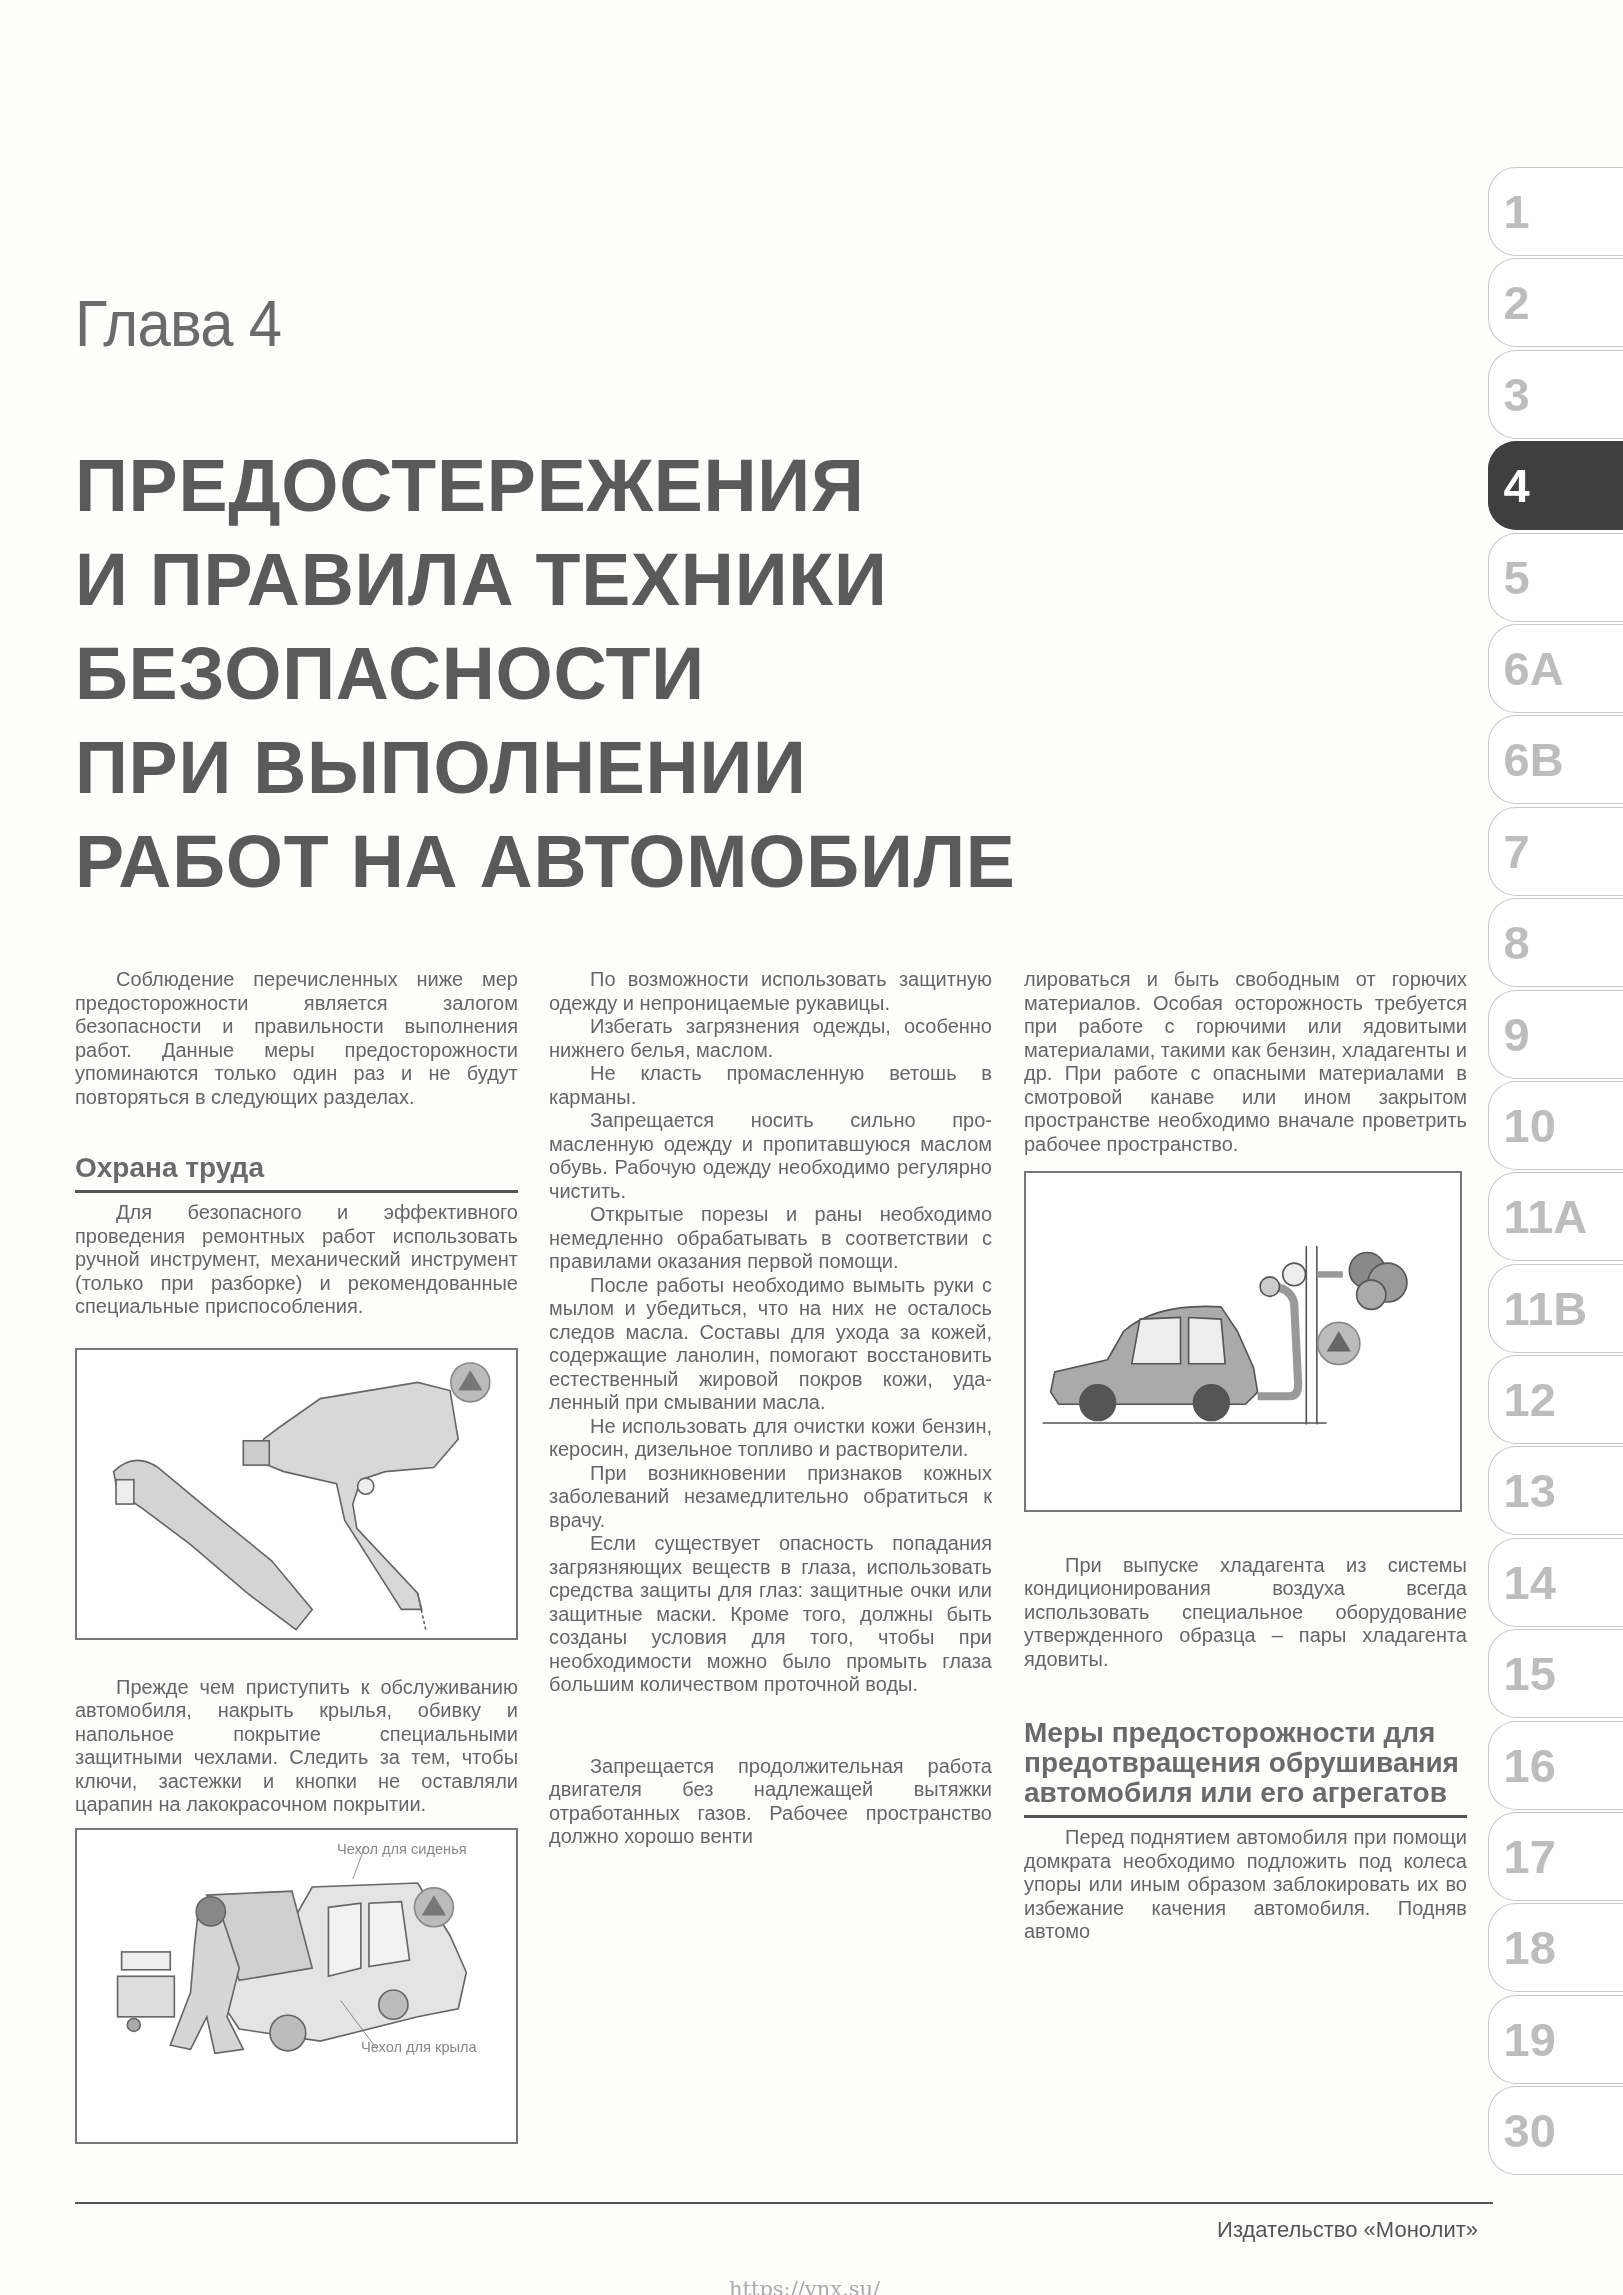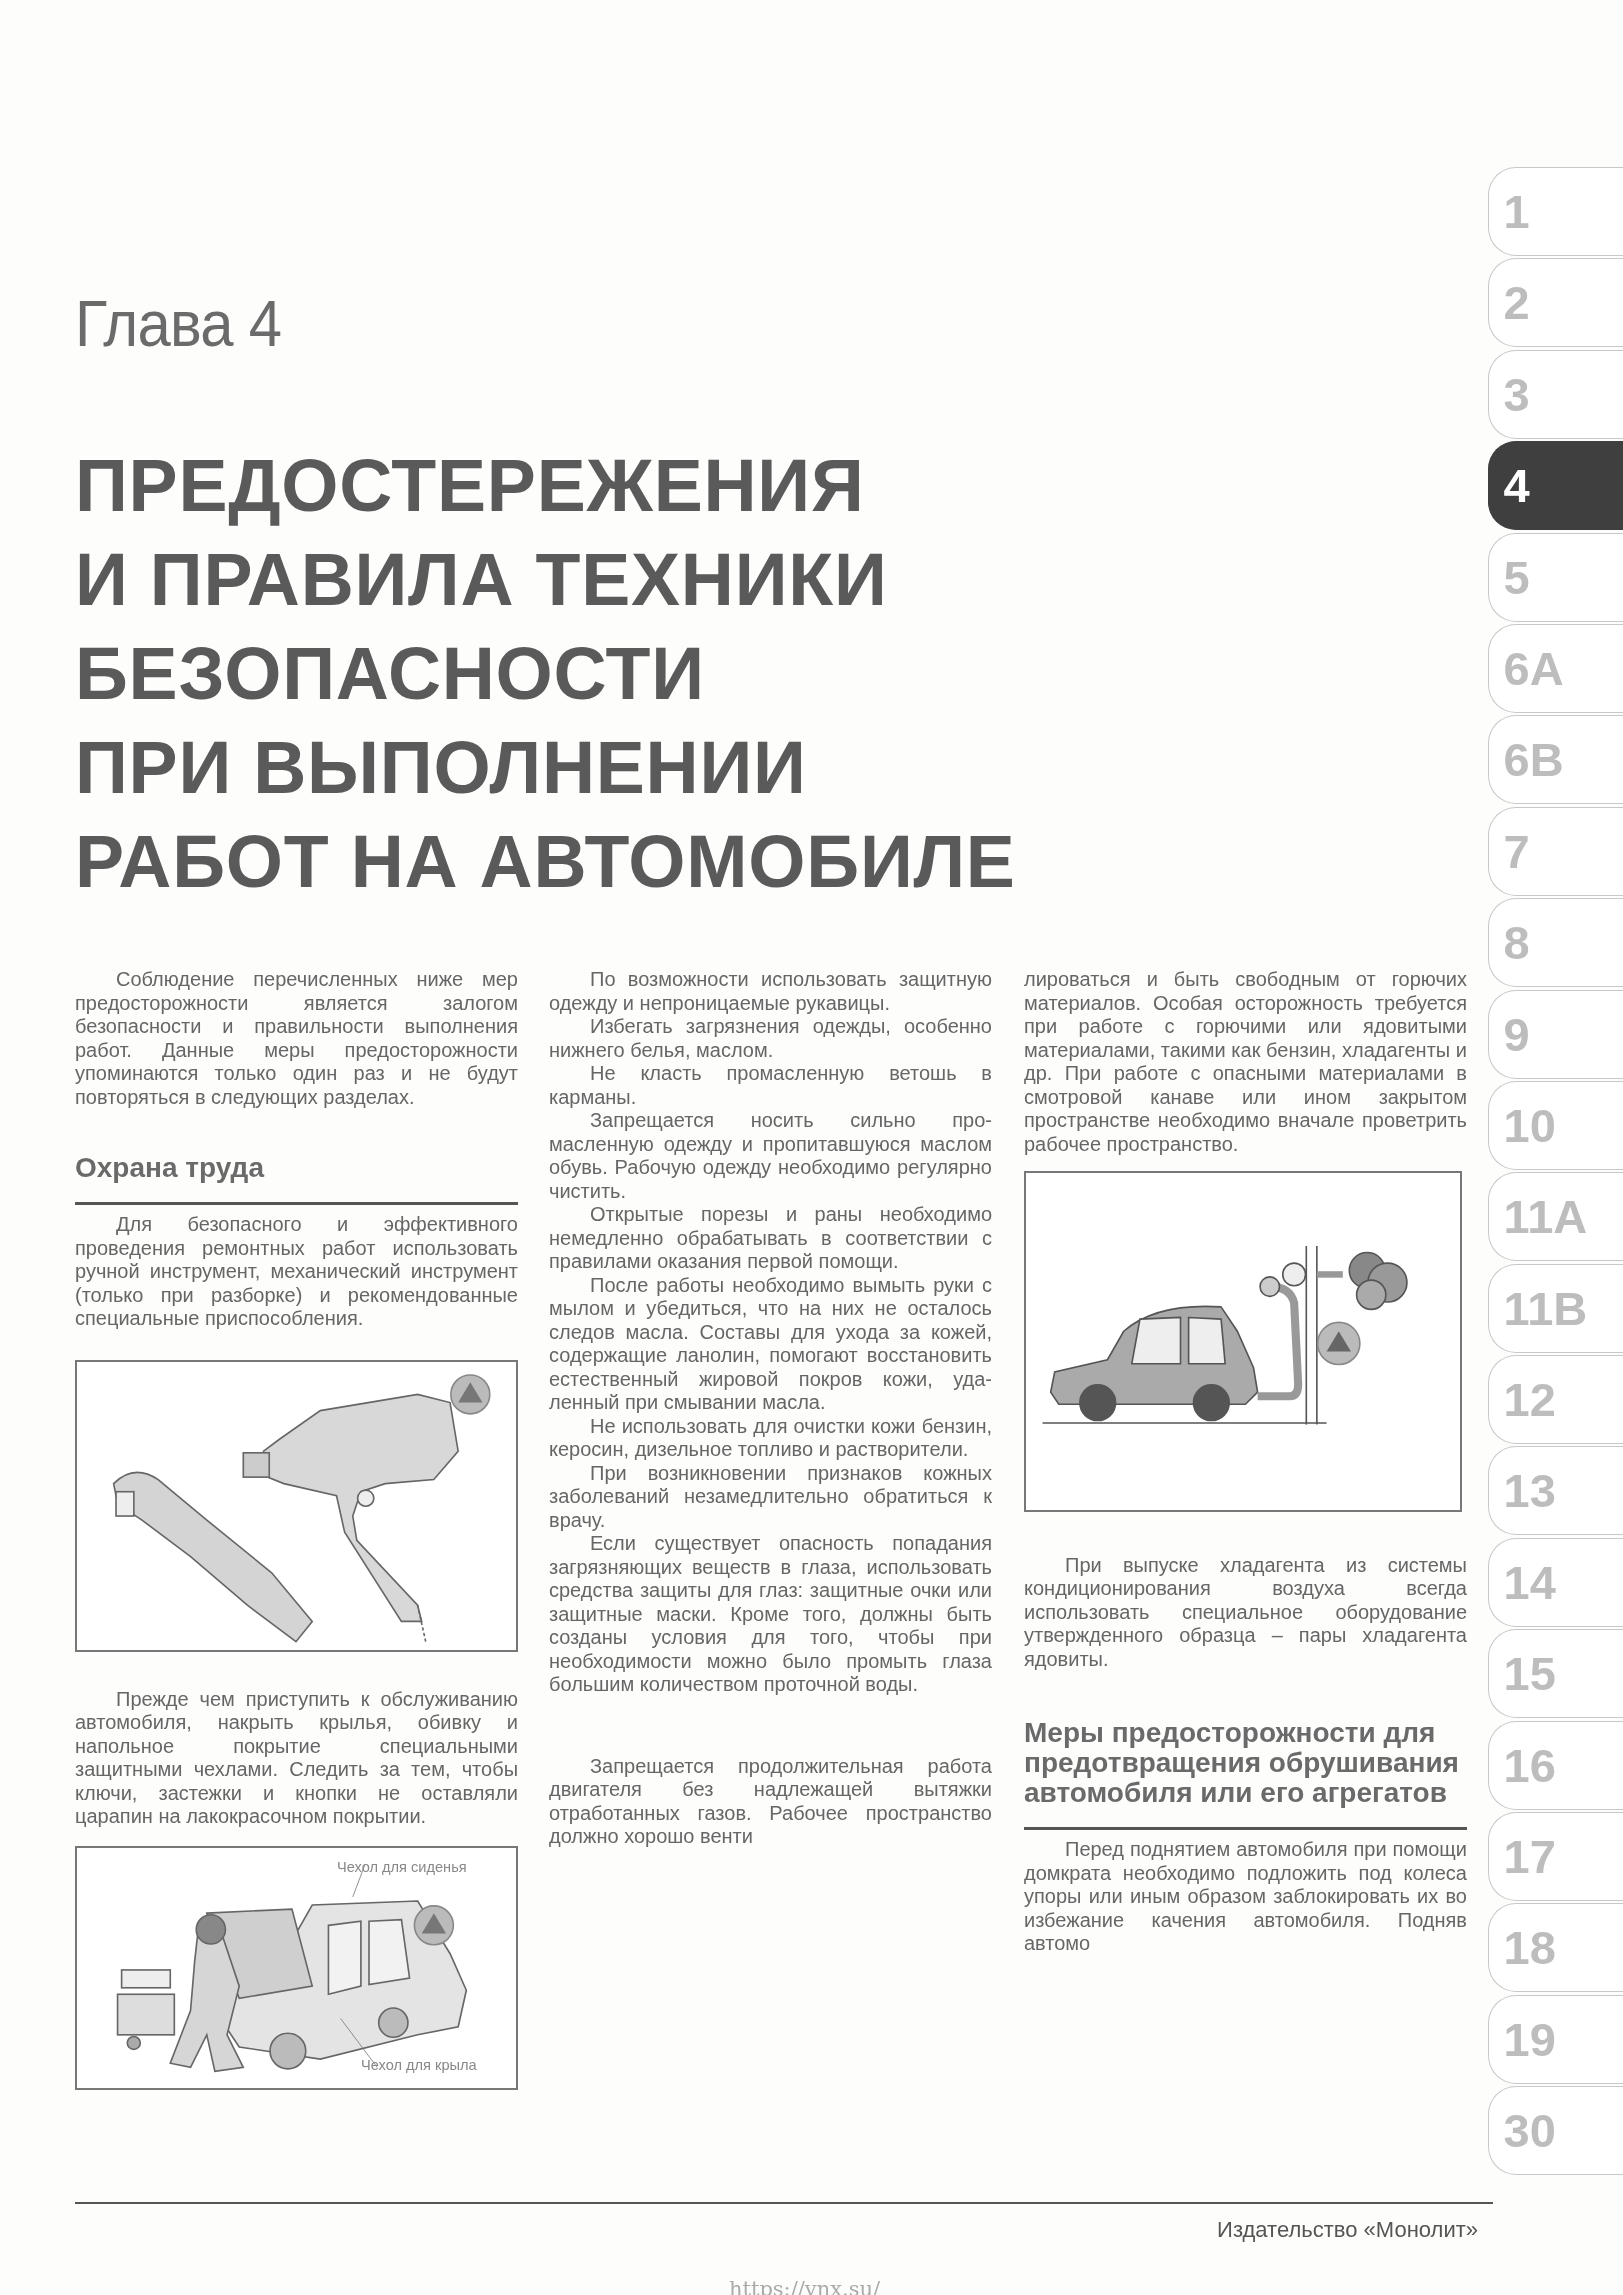--- a/index.html
+++ b/index.html
@@ -23,21 +23,21 @@
   .col1 { left: 75px; }
   .col2 { left: 549px; }
   .col3 { left: 1024px; }
   p.body {
     margin: 0; font-size: 20px; line-height: 23.5px; color: #666;
     text-align: justify; text-indent: 41px; hyphens: manual;
   }
   p.body.noindent { text-indent: 0; }
   h2.section {
     margin: 0; font-size: 28px; line-height: 30px; font-weight: bold;
-    color: #6a6a6a; border-bottom: 3.2px solid #555; padding-bottom: 19px;
+    color: #6a6a6a; border-bottom: 3.2px solid #555; padding-bottom: 7px;
   }
   .figure {
     border: 2.4px solid #777; background: #fff; position: relative; box-sizing: border-box;
   }
   .fig-caption {
     position: absolute; font-size: 14.6px; color: #888;
   }
   .tabs { position: absolute; left: 1488px; top: 167px; width: 136px; }
   .tab {
     position: relative; height: 89px; box-sizing: border-box;
@@ -91,21 +91,21 @@
         <path d="M45 150 Q70 125 100 145 L160 195 L240 260 L290 320 L270 345 L210 300 L140 240 L80 195 L50 175 Z" fill="#d4d4d4"></path>
         <rect x="48" y="160" width="22" height="30" fill="#eee"></rect>
       </g>
       <circle cx="485" cy="40" r="24" fill="#bbb" stroke="#888" stroke-width="2"></circle>
       <path d="M470 50 L485 25 L500 50 Z" fill="#777"></path>
     </svg>
   </div>
   <div style="height:36px"></div>
   <p class="body">Прежде чем приступить к обслу­живанию автомобиля, накрыть крылья, обивку и напольное покрытие специ­альными защитными чехлами. Следить за тем, чтобы ключи, застежки и кнопки не оставляли царапин на лакокрасоч­ном покрытии.</p>
   <div style="height:11.4px"></div>
-  <div class="figure" style="height:244px;margin-top:6px;">
+  <div class="figure" style="height:316px;">
     <svg width="438" height="239" viewBox="0 0 540 294">
       <g stroke="#666" stroke-width="2" fill="#e4e4e4">
 
         <path d="M170 200 L180 160 L250 140 L290 70 L420 65 L460 130 L480 175 L470 220 L420 230 L300 260 L200 245 Z"></path>
         <path d="M160 80 L265 75 L290 170 L200 185 Z" fill="#cfcfcf"></path>
         <path d="M310 95 L350 90 L350 170 L310 180 Z" fill="#f2f2f2"></path>
         <path d="M360 90 L400 88 L410 160 L360 168 Z" fill="#f2f2f2"></path>
         <circle cx="260" cy="250" r="22" fill="#bbb"></circle>
         <circle cx="390" cy="215" r="18" fill="#bbb"></circle>
 

